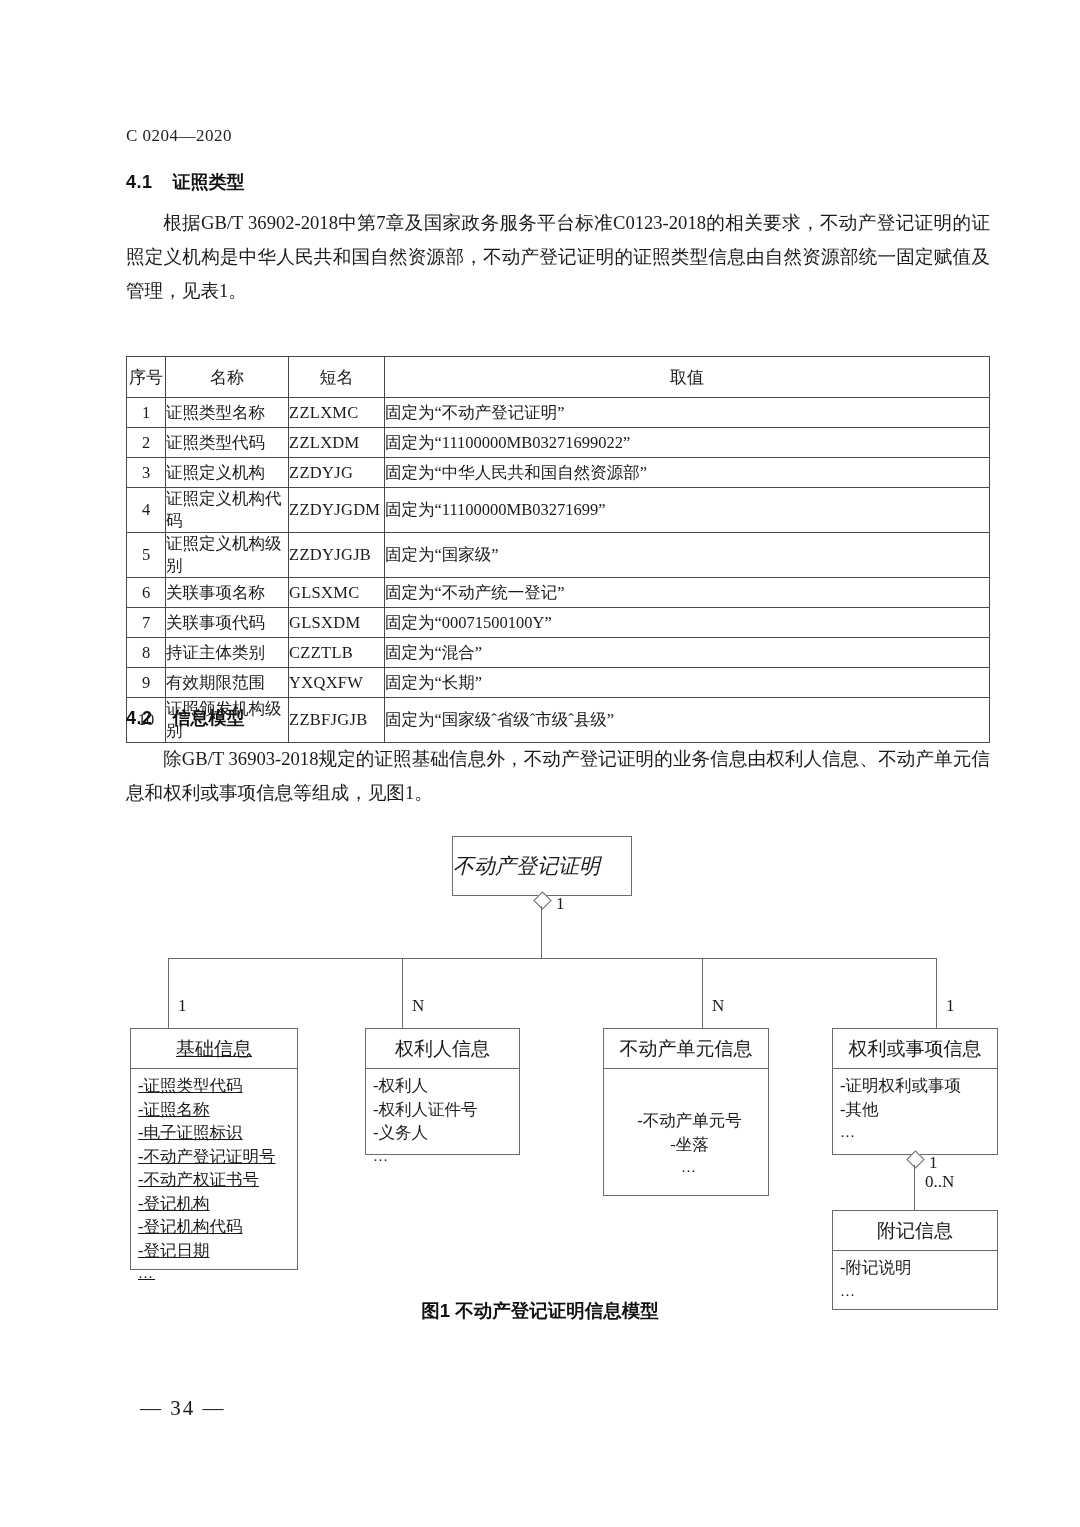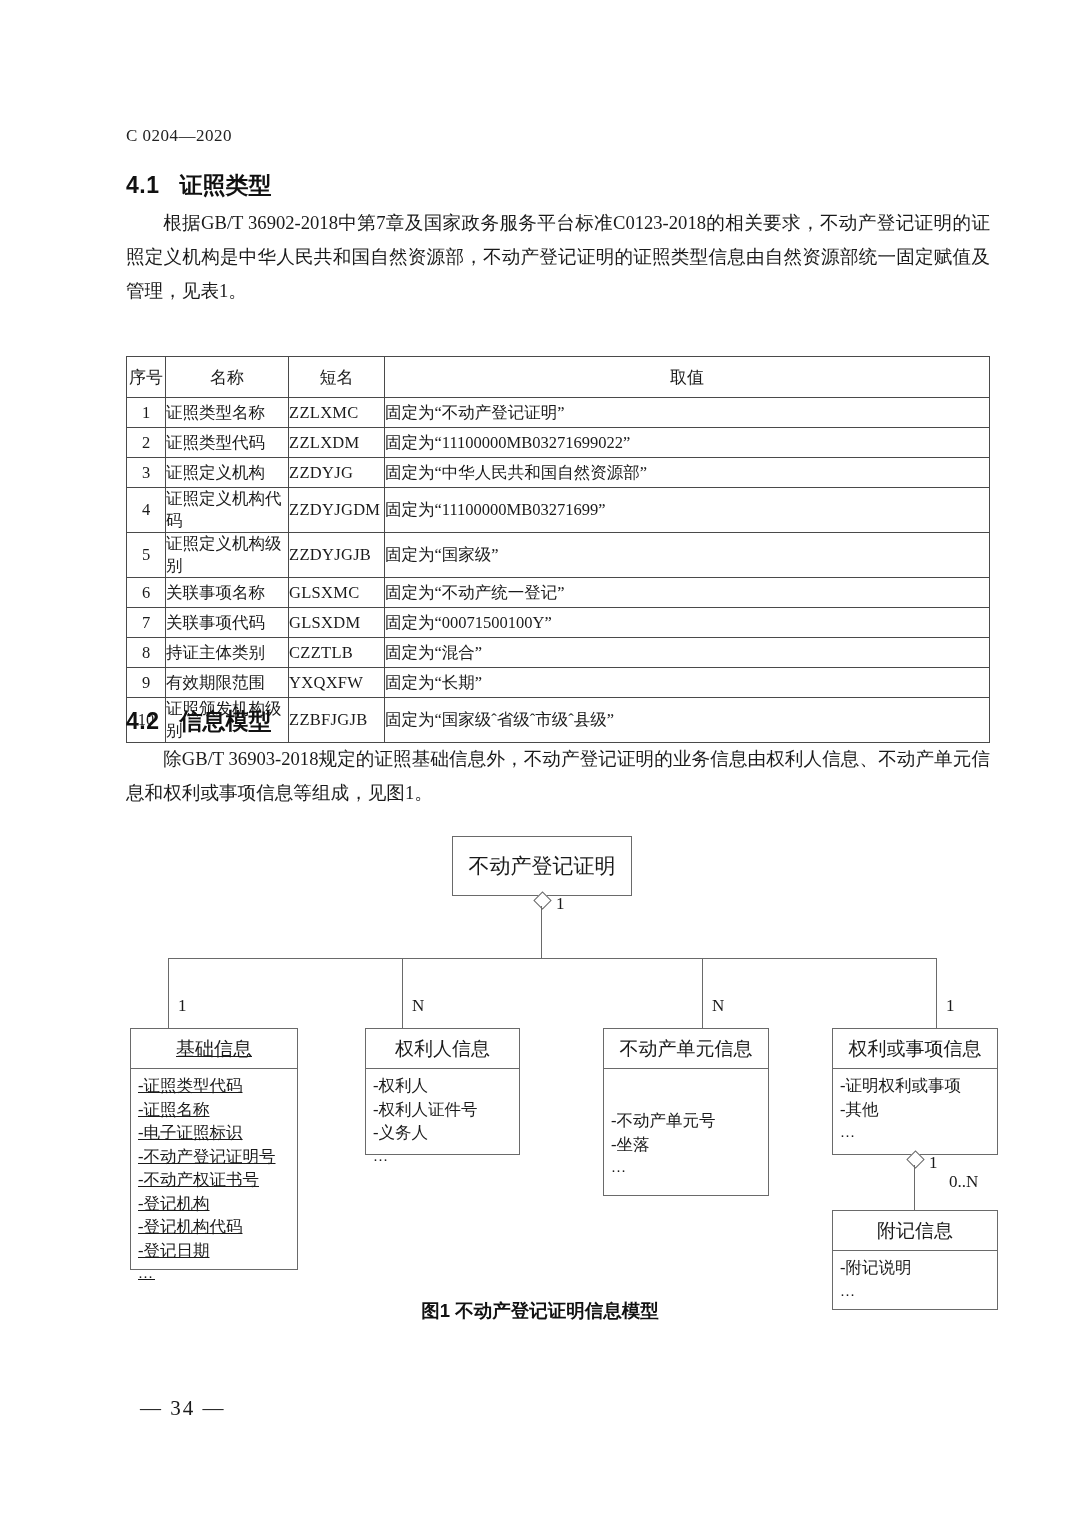--- a/index.html
+++ b/index.html
@@ -32,21 +32,21 @@
     font-family: "Liberation Serif", serif;
     color: #222;
   }
 
   
   .sec-heading {
     position: absolute;
     left: 126px;
     font-family: "Liberation Sans", sans-serif;
     font-weight: bold;
-    font-size: 23px;
+    font-size: 18px;
     color: #111;
     white-space: pre;
   }
   .sec-heading .num { letter-spacing: 0.5px; }
   .sec-heading .ttl { margin-left: 20px; }
 
   #sec41 { top: 170px; }
   #sec42 { top: 706px; }
 
   
@@ -137,24 +137,25 @@
   }
   .uml-attrs .el { letter-spacing: 2px; font-size: 15px; }
 
   
   .rootbox {
     position: absolute;
     border: 1px solid #6a6a6a;
     box-sizing: border-box;
     display: flex;
     align-items: center;
-    justify-content: center;
+    justify-content: flex-start;
     font-size: 21px;
     color: #1a1a1a;
     background: #fff;
+    font-style: italic;
   }
 
   
   .vline { position: absolute; width: 1px; background: #6a6a6a; }
   .hline { position: absolute; height: 1px; background: #6a6a6a; }
   .mult {
     position: absolute;
     font-size: 17px;
     font-family: "Liberation Serif", "DejaVu Serif", serif;
     color: #1a1a1a;
@@ -325,41 +326,41 @@
         <div>-权利人</div>
         <div>-权利人证件号</div>
         <div>-义务人</div>
         <div class="el">…</div>
       </div>
     </div>
 
     <div class="umlbox" style="left:603px; top:208px; width:166px; height:168px;">
       <div class="uml-title">不动产单元信息</div>
       <div class="uml-sep"></div>
-      <div class="uml-attrs" style="padding-top:40px;">
+      <div class="uml-attrs" style="padding-top:40px;text-align:center;">
         <div>-不动产单元号</div>
         <div>-坐落</div>
         <div class="el">…</div>
       </div>
     </div>
 
     <div class="umlbox" style="left:832px; top:208px; width:166px; height:127px;">
       <div class="uml-title">权利或事项信息</div>
       <div class="uml-sep"></div>
       <div class="uml-attrs">
         <div>-证明权利或事项</div>
         <div>-其他</div>
         <div class="el">…</div>
       </div>
     </div>
 
     <div class="diamond" style="left:909px; top:333px;"></div>
     <div class="mult" style="left:929px; top:333px;">1</div>
     <div class="vline" style="left:914px; top:345px; height:45px;"></div>
-    <div class="mult" style="left:925px; top:352px;margin-left:24px;">0..N</div>
+    <div class="mult" style="left:925px; top:352px;">0..N</div>
 
     <div class="umlbox" style="left:832px; top:390px; width:166px; height:100px;">
       <div class="uml-title">附记信息</div>
       <div class="uml-sep"></div>
       <div class="uml-attrs">
         <div>-附记说明</div>
         <div class="el">…</div>
       </div>
     </div>
 

